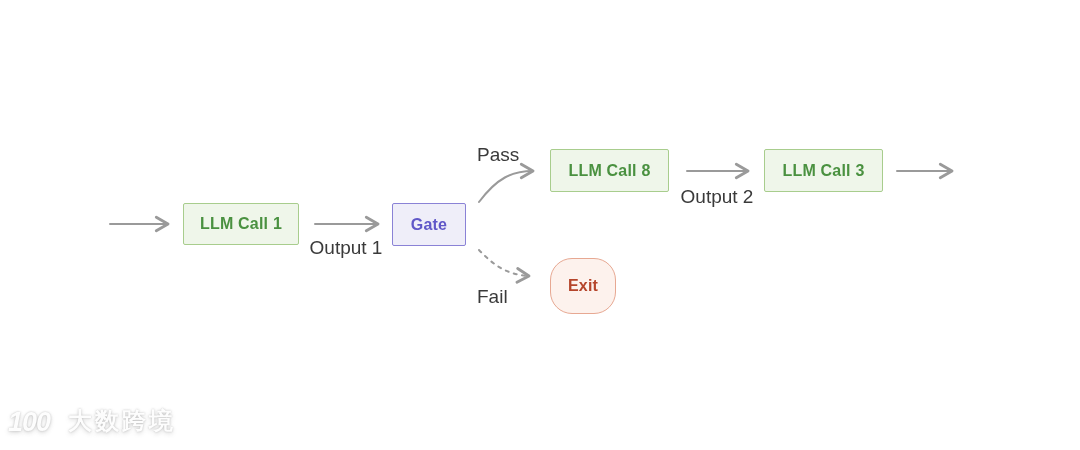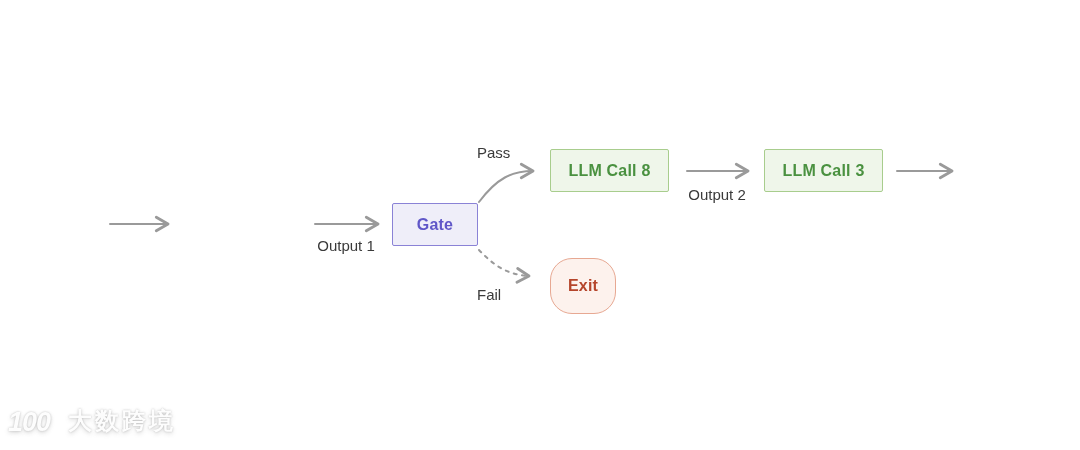--- a/index.html
+++ b/index.html
@@ -56,30 +56,30 @@
   .node.red {
     background: var(--red-fill, #fdf2ed);
     border: 1.5px solid var(--red-border, #e7a892);
     color: var(--red-text, #b5452b);
   }
   .node.circle { border-radius: 50%; }
   .node.pill   { border-radius: 22px; }
 
   #node-in   { left: 49px;  top: 200px; width: 52px;  height: 49px; }
   #node-llm1 { left: 183px; top: 203px; width: 116px; height: 42px; }
-  #node-gate { left: 392px; top: 203px; width: 86px;  height: 43px; }
+  #node-gate { left: 392px; top: 203px; width: 74px;  height: 43px; }
   #node-llm2 { left: 550px; top: 149px; width: 119px; height: 43px; }
   #node-llm3 { left: 764px; top: 149px; width: 119px; height: 43px; }
   #node-exit { left: 550px; top: 258px; width: 66px;  height: 56px; }
   #node-out  { left: 968px; top: 150px; width: 63px;  height: 42px; }
 
   .edge-label {
     position: absolute;
     color: var(--label-text, #3a3a3a);
-    font-size: 15px;
+    font-size: 19px;
     white-space: nowrap;
   }
   #label-output1 { left: 305px; top: 237px; width: 82px; text-align: center; }
   #label-output2 { left: 676px; top: 186px; width: 82px; text-align: center; }
   #label-pass    { left: 477px; top: 144px; }
   #label-fail    { left: 477px; top: 286px; }
 
   .watermark {
     position: absolute;
     left: 8px;
@@ -116,20 +116,21 @@
       </marker>
     </defs>
     <path class="edge" d="M110,224 H168" marker-end="url(#arrowhead)"></path>
     <path class="edge" d="M315,224 H378" marker-end="url(#arrowhead)"></path>
     <path class="edge" d="M479,202 C497,178 512,171 533,171" marker-end="url(#arrowhead)"></path>
     <path class="edge dashed" d="M479,250 C497,269 511,275 529,276" marker-end="url(#arrowhead)"></path>
     <path class="edge" d="M687,171 H748" marker-end="url(#arrowhead)"></path>
     <path class="edge" d="M897,171 H952" marker-end="url(#arrowhead)"></path>
   </svg>
 
+  <div class="node green" id="node-llm1">LLM Call 1</div>
   <div class="node purple" id="node-gate">Gate</div>
   <div class="node green" id="node-llm2">LLM Call 8</div>
   <div class="node green" id="node-llm3">LLM Call 3</div>
   <div class="node red pill" id="node-exit">Exit</div>
 
   <div class="edge-label" id="label-output1">Output 1</div>
   <div class="edge-label" id="label-pass">Pass</div>
   <div class="edge-label" id="label-fail">Fail</div>
   <div class="edge-label" id="label-output2">Output 2</div>
 

